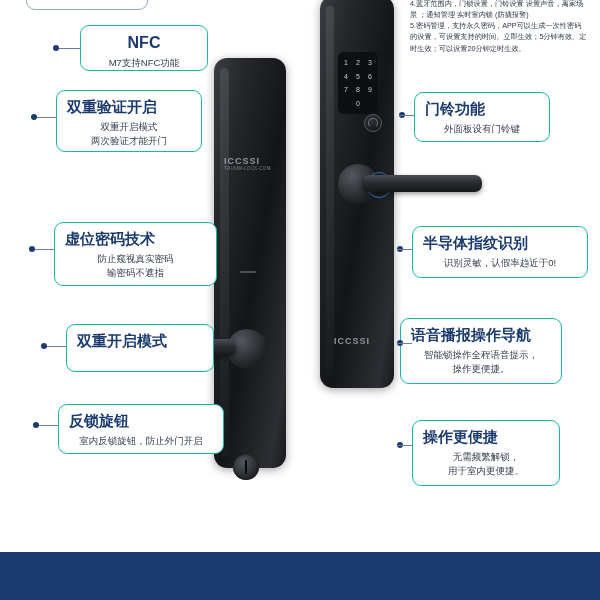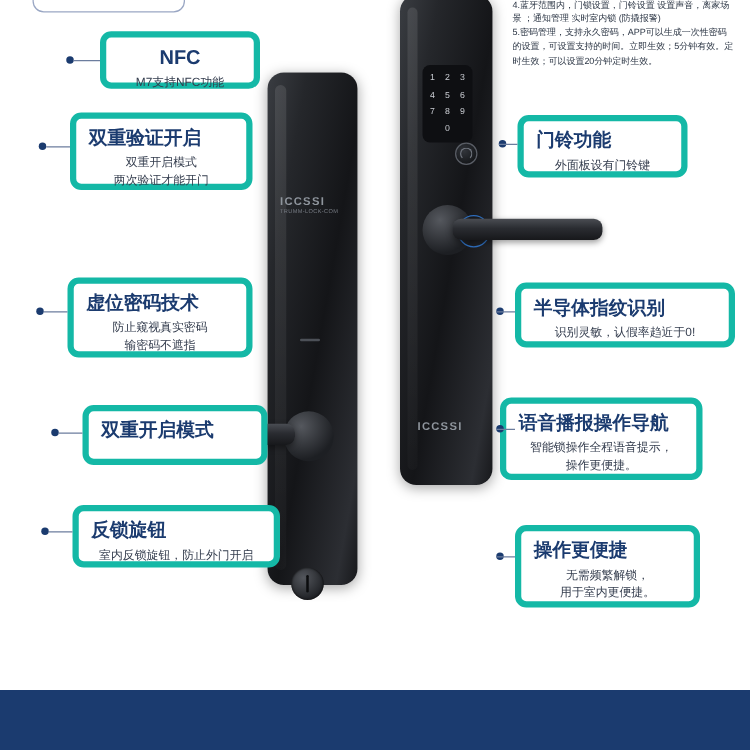--- a/index.html
+++ b/index.html
@@ -17,21 +17,21 @@
   .page {
     position: absolute;
     inset: 0;
     background: #ffffff;
   }
 
   
   .card {
     position: absolute;
     background: #ffffff;
-    border: 5px solid #14b8a6;
+    border: 1px solid #14b8a6;
     border-radius: 9px;
     box-sizing: border-box;
     padding: 7px 10px 8px 10px;
   }
   .card .title {
     font-size: 15px;
     font-weight: bold;
     color: #1b3b6f;
     line-height: 1.25;
     white-space: nowrap;
@@ -266,21 +266,21 @@
   <div class="line" style="left:59px; top:48px; width:21px;"></div>
 
   <div class="card" style="left:56px; top:90px; width:146px; height:62px;">
     <div class="title">双重验证开启</div>
     <div class="desc">双重开启模式
 两次验证才能开门</div>
   </div>
   <div class="dot" style="left:31px; top:114px;"></div>
   <div class="line" style="left:37px; top:117px; width:19px;"></div>
 
-  <div class="card" style="left:54px; top:222px; width:148px; height:64px;">
+  <div class="card" style="left:54px; top:222px; width:163px; height:64px;">
     <div class="title">虚位密码技术</div>
     <div class="desc">防止窥视真实密码
 输密码不遮指</div>
   </div>
   <div class="dot" style="left:29px; top:246px;"></div>
   <div class="line" style="left:35px; top:249px; width:19px;"></div>
 
   <div class="card" style="left:66px; top:324px; width:148px; height:48px;">
     <div class="title">双重开启模式</div>
   </div>

